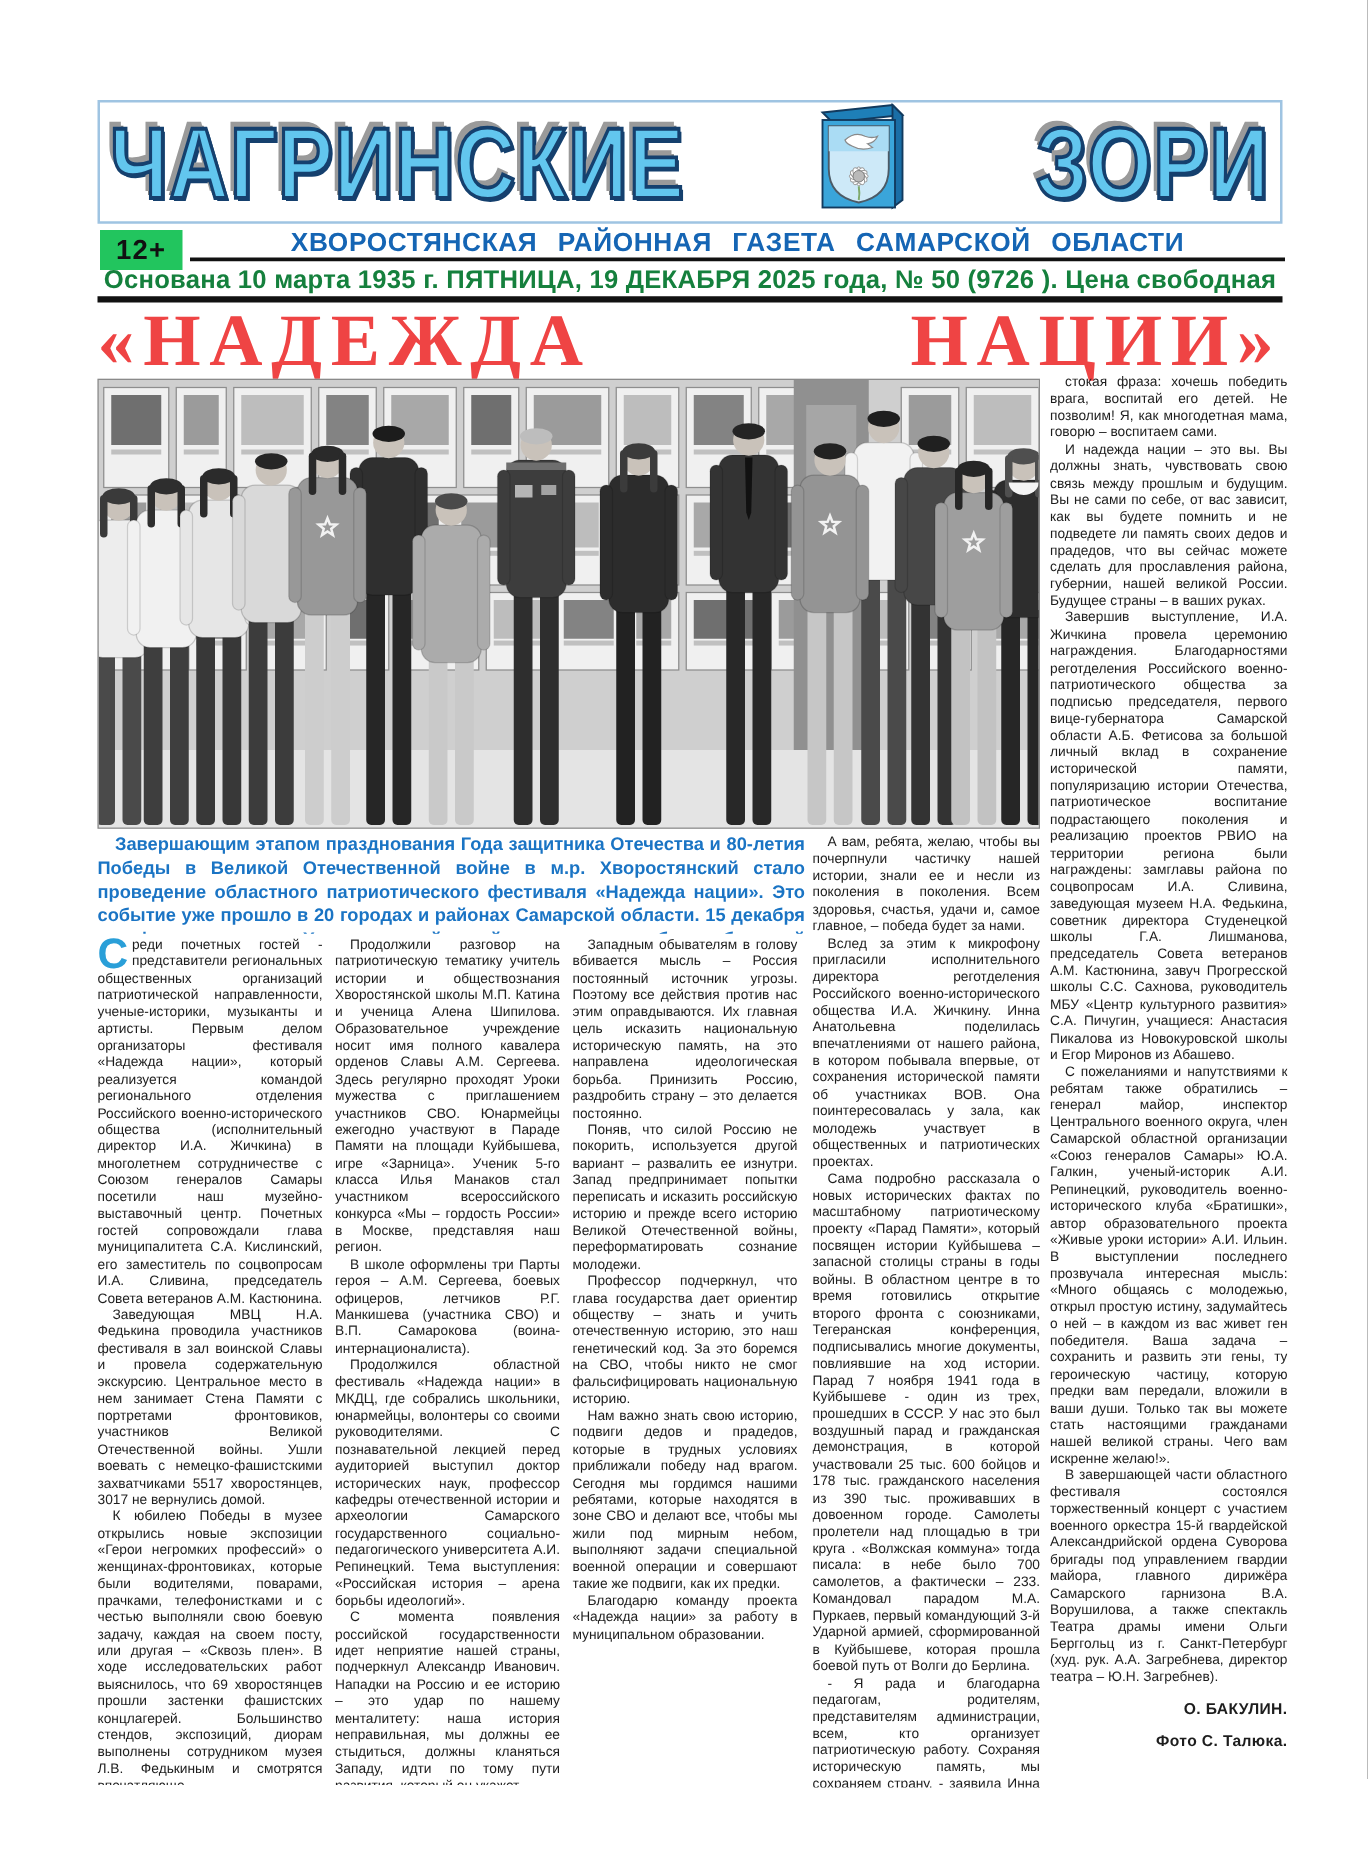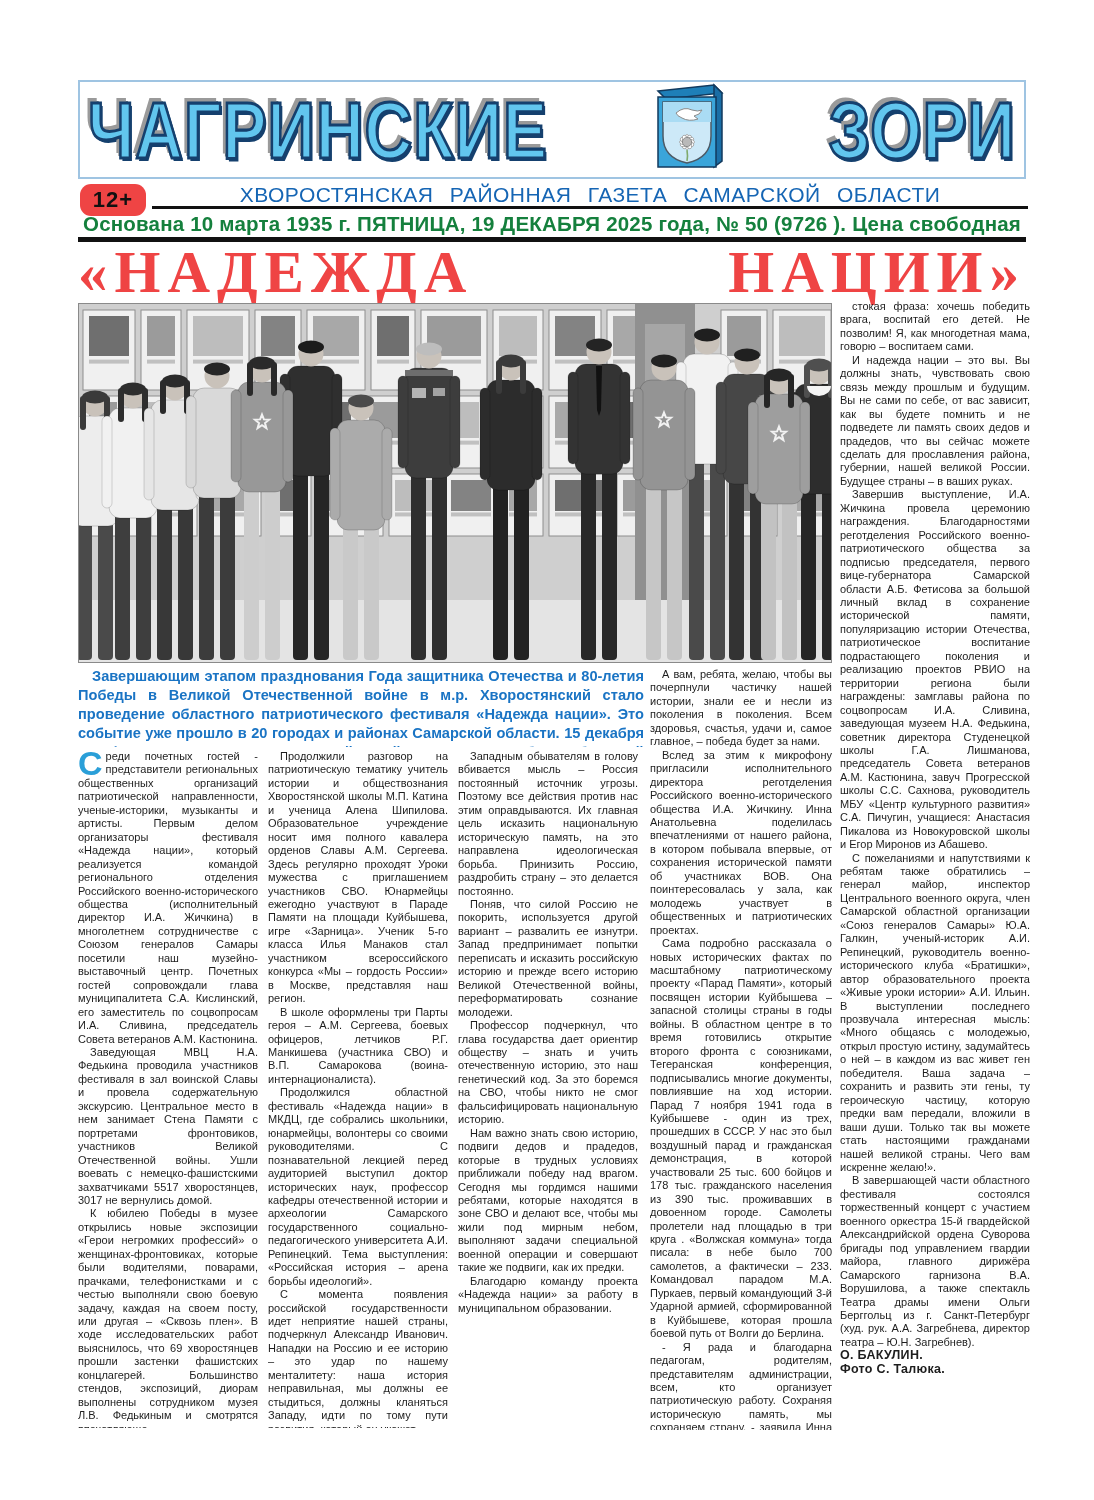--- a/index.html
+++ b/index.html
@@ -20,26 +20,26 @@
     color:#62c6ee;
     -webkit-text-stroke:2.5px #15406e;
     text-shadow:-4px -4px 0 #9a9a9a,-2px -2px 0 #7c7c7c, 2px 2px 0 #15406e;
     transform:scaleY(1.22); transform-origin:center;
     letter-spacing:1px; white-space:nowrap; user-select:none;
   }
   .emblem{flex:0 0 auto; margin:0 6px;}
   
   .age-badge{
     position:absolute; left:80px; top:184px; width:66px; height:32px;
-    background:#ef4444; color:#111; font-weight:bold; font-size:22px;
-    display:flex; align-items:center; justify-content:center; letter-spacing:1px;border-radius:11px;
+    background:#22c55e; color:#111; font-weight:bold; font-size:22px;
+    display:flex; align-items:center; justify-content:center; letter-spacing:1px;
   }
   .subtitle{
     position:absolute; left:152px; top:183px; width:876px; height:26px;
-    color:#1565b4; font-weight:normal; font-size:21px; text-align:center;
+    color:#1565b4; font-weight:bold; font-size:21px; text-align:center;
     word-spacing:10px; letter-spacing:.5px;
     border-bottom:3px solid #111;
     box-sizing:border-box;
   }
   .dateline{
     position:absolute; left:78px; top:212px; width:948px;
     font-weight:bold; font-size:20.5px; color:#15803d; text-align:center;
     letter-spacing:.2px; white-space:nowrap;
   }
   .thickbar{
@@ -68,21 +68,21 @@
     position:absolute; font-size:11px; line-height:13.45px; text-align:justify;
     overflow:hidden; color:#1d1d1d; hyphens:auto; -webkit-hyphens:auto;
   }
   #col1{left:78px;  top:750px; width:180px; height:678px;}
   #col2{left:268px; top:750px; width:180px; height:678px;}
   #col3{left:458px; top:750px; width:180px; height:678px;}
   #col4{left:650px; top:668px; width:182px; height:762px;}
   #col5{left:840px; top:300px; width:190px; height:1152px;}
   .par{margin:0; text-indent:12px;}
   .par.first{text-indent:0;}
-  .par.sig{text-align:left; font-weight:bold; font-size:12.5px; text-indent:0; letter-spacing:.3px;}
+  .par.sig{text-align:right; font-weight:bold; font-size:12.5px; text-indent:0; letter-spacing:.3px;margin-top:12px;}
   .dropcap{
     float:left; font-weight:bold; font-size:34px; line-height:25px;
     color:#2a9fd8; padding:1px 3px 0 0;
   }
 </style>
 </head>
 <body>
 
 <div id="page">
 

